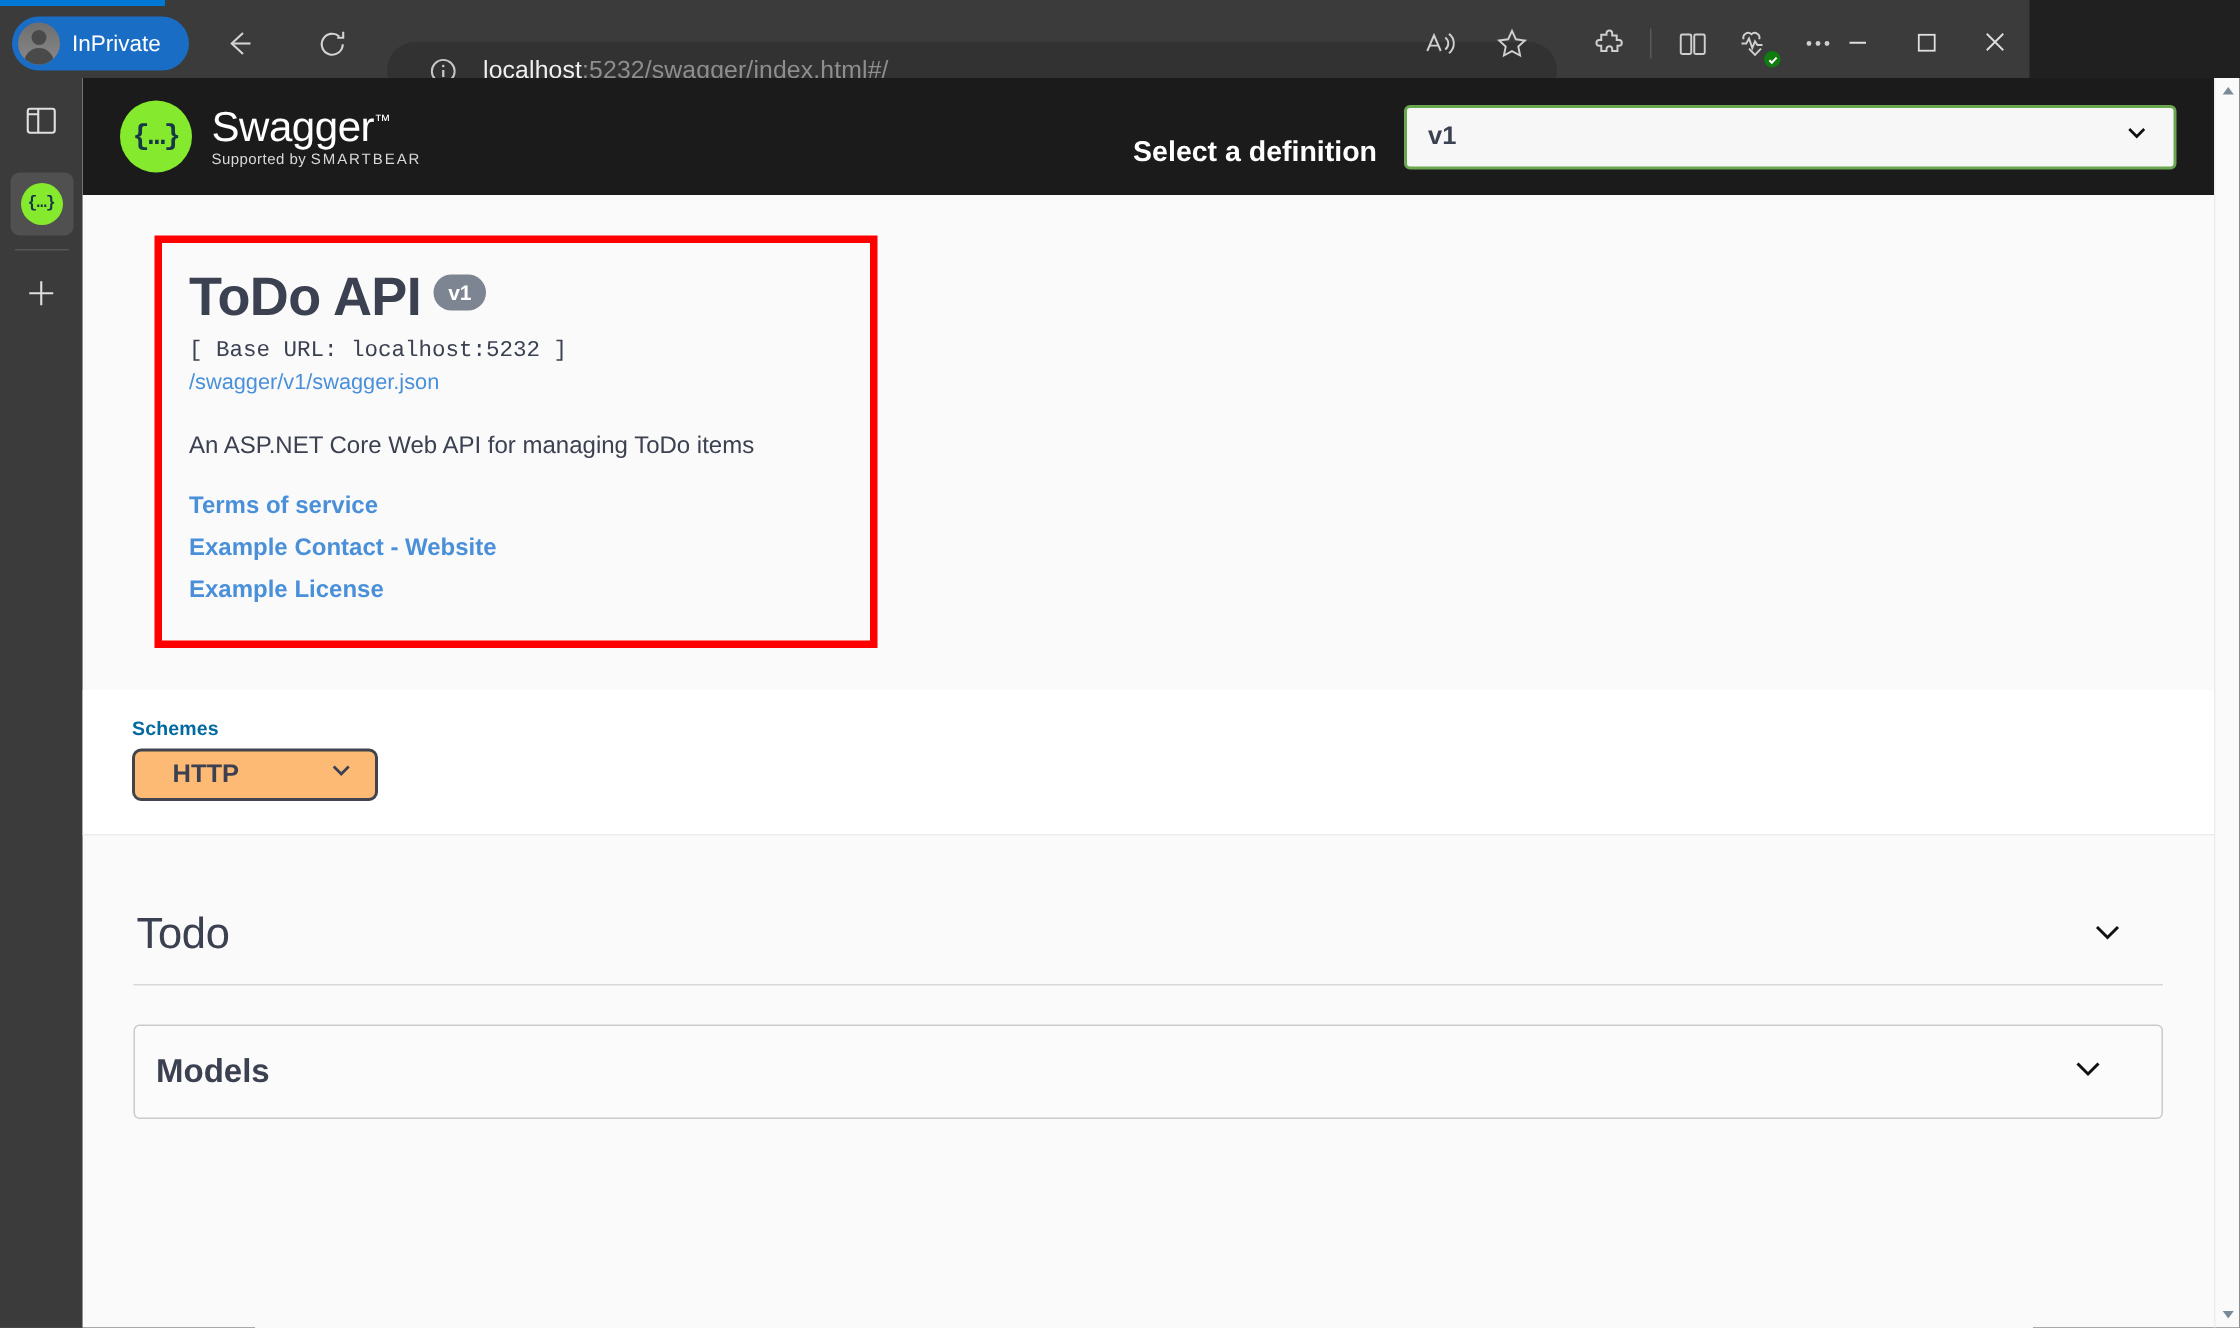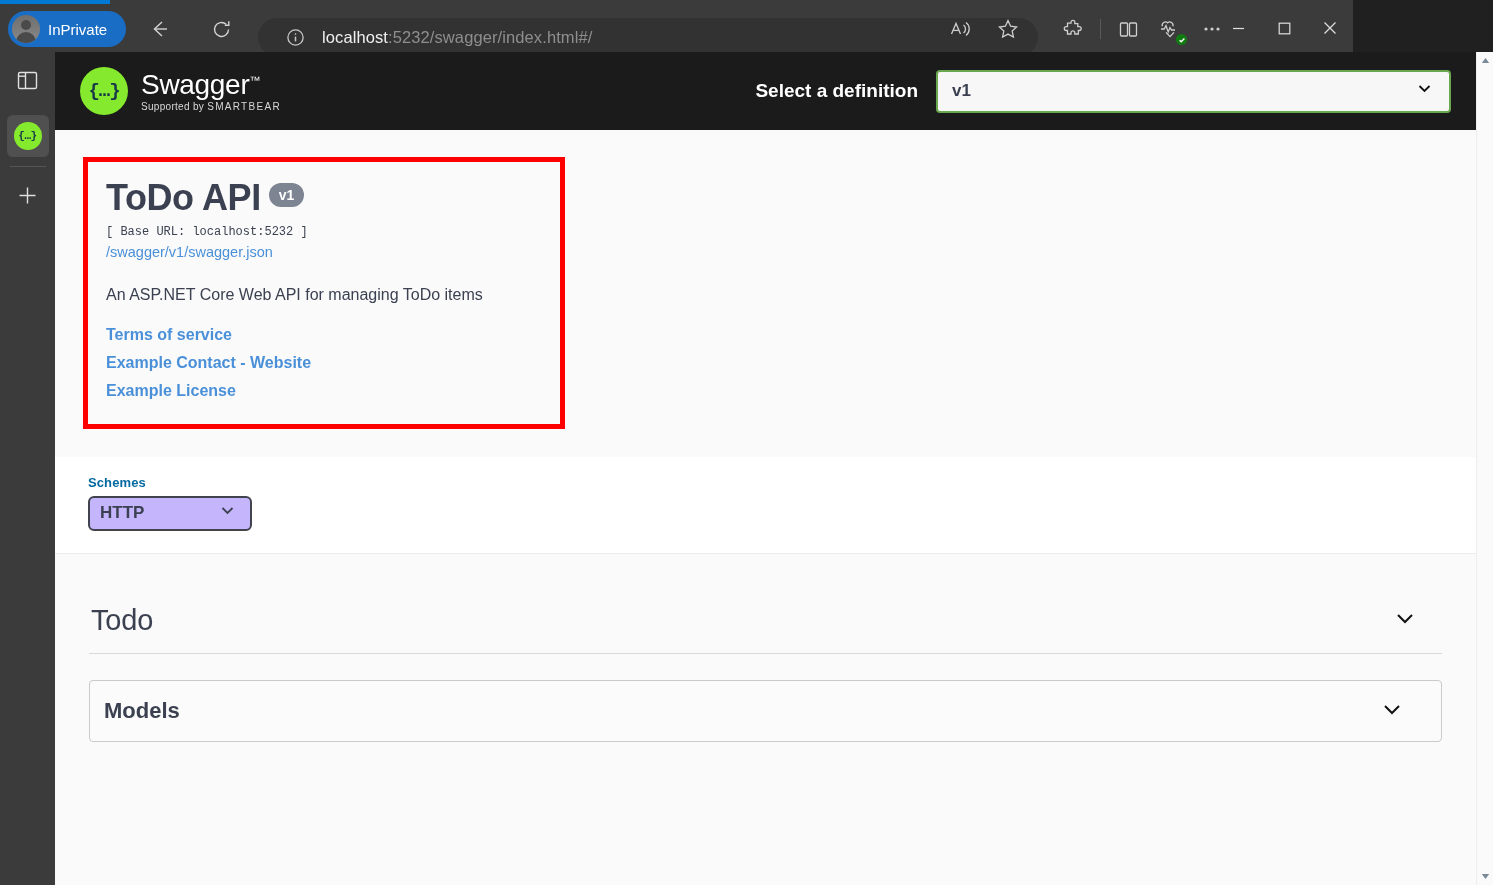--- a/index.html
+++ b/index.html
@@ -54,21 +54,21 @@
   .nav-btn {
     position: absolute; top: 13px;
     width: 32px; height: 32px;
     display: flex; align-items: center; justify-content: center;
     color: #d4d4d4;
   }
   .nav-back { left: 143px; }
   .nav-reload { left: 205px; }
 
   .address-bar {
-    position: absolute; left: 258px; top: 18px;
+    position: absolute; left: 258px; top: 28px;
     width: 780px; height: 38px;
     background: #323232;
     border-radius: 19px;
     display: flex; align-items: center;
     padding: 0 12px;
   }
   .addr-info-icon {
     width: 22px; height: 22px; flex-shrink: 0;
     margin-left: 14px; margin-right: 16px;
     display: flex; align-items: center; justify-content: center;
@@ -176,21 +176,21 @@
   }
   .logo-swagger sup { font-size: 11px; vertical-align: super; }
   .logo-sub {
     font-size: 10px; color: #d8d8d8;
     letter-spacing: 0.3px; margin-top: 1px;
   }
   .logo-sub b { letter-spacing: 1.3px; font-weight: normal; }
 
   .definition-area {
     margin-left: auto;
-    display: flex; align-items: center; gap: 18px;
+    display: flex; align-items: flex-end; gap: 18px;
   }
   .definition-label {
     color: #ffffff; font-size: 19px; font-weight: bold;
   }
   .definition-select {
     width: 515px; height: 43px;
     background: #f7f7f7;
     border: 2px solid #6aa84f;
     border-radius: 4px;
     display: flex; align-items: center;
@@ -198,21 +198,21 @@
     font-size: 17px; color: #3b4151; font-weight: bold;
     position: relative;
   }
   .definition-select .chev {
     position: absolute; right: 16px; top: 50%;
     transform: translateY(-50%);
   }
 
   
   .info-wrap {
-    padding: 0 20px;
+    padding: 0 40px;
   }
   .info-redbox {
     margin-top: 27px; margin-left: 8px;
     width: 482px;
     border: 5px solid #fe0000;
     background: #fafafa;
     padding: 17px 18px 24px 18px;
   }
   .api-title-row {
     display: flex; align-items: flex-start; gap: 8px;
@@ -222,21 +222,21 @@
     line-height: 1.05; letter-spacing: -0.4px;
   }
   .version-badge {
     background: #7d8492; color: #ffffff;
     font-size: 14px; font-weight: bold;
     padding: 4px 10px; border-radius: 57px;
     margin-top: 4px;
   }
   .base-url {
     font-family: "Liberation Mono", monospace;
-    font-size: 12px; color: #3b4151;
+    font-size: 15px; color: #3b4151;
     margin-top: 8px;
   }
   .json-link {
     display: block;
     font-size: 14.5px; color: #4a90d9;
     margin-top: 5px; text-decoration: none;
   }
   .api-desc {
     font-size: 16px; color: #3b4151;
     margin-top: 26px;
@@ -260,23 +260,23 @@
   }
   .schemes-label {
     font-size: 13px; font-weight: bold; color: #0369a1;
     letter-spacing: 0.1px;
   }
   .schemes-select {
     margin-top: 6px;
     width: 164px; height: 35px;
     border: 2px solid #41444e;
     border-radius: 6px;
-    background: #c4b5fd;
-    display: flex; align-items: center;
-    padding: 0 10px;
+    background: #fdba74;
+    display: flex; align-items: center;
+    padding: 0 25px;
     position: relative;
     font-size: 17px; font-weight: bold; color: #3b4151;
   }
   .schemes-select .chev {
     position: absolute; right: 14px; top: 50%;
     transform: translateY(-50%);
   }
 
   
   .sections { padding: 0 25px; }

